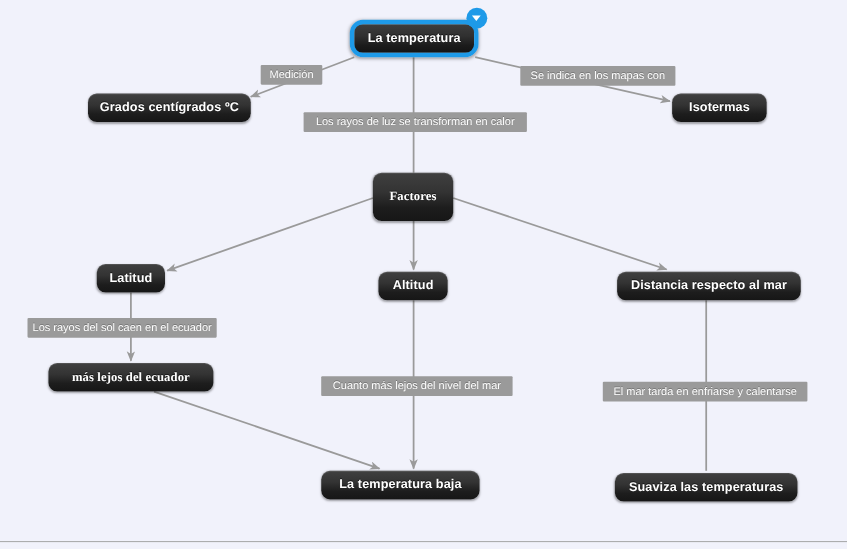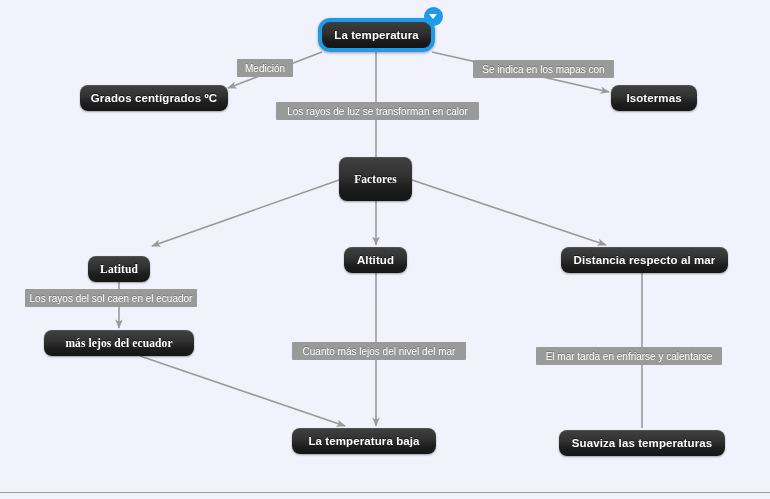--- a/index.html
+++ b/index.html
@@ -176,38 +176,38 @@
       <line x1="642" y1="273" x2="642" y2="428"></line>
     </g>
   </svg>
 
   <div id="node-layer">
       <div class="edge-label" style="left: 237px; top: 59px; width: 56px;">Medición</div>
       <div class="edge-label" style="left: 452px; top: 60px; width: 141px; margin-left: 21px;">Se indica en los mapas con</div>
       <div class="edge-label" style="left: 276px; top: 102px; width: 203px;">Los rayos de luz se transforman en calor</div>
       <div class="edge-label" style="left: 25px; top: 289px; width: 172px;">Los rayos del sol caen en el ecuador</div>
       <div class="edge-label" style="left: 292px; top: 342px; width: 174px;">Cuanto más lejos del nivel del mar</div>
-      <div class="edge-label" style="left: 536px; top: 347px; width: 186px;">El mar tarda en enfriarse y calentarse</div>
+      <div class="edge-label" style="left: 548px; top: 347px; width: 186px;">El mar tarda en enfriarse y calentarse</div>
       <div class="node root" style="left: 318px; top: 18px; width: 117px; height: 34px;">
         <span>La temperatura</span>
       </div>
       <div class="root-badge" style="left: 424px; top: 7px;">
         <div class="pin"></div>
         <div class="chev"></div>
       </div>
       <div class="node" style="left: 80px; top: 85px; width: 148px; height: 26px;">
         <span>Grados centígrados ºC</span>
       </div>
       <div class="node" style="left: 611px; top: 85px; width: 86px; height: 26px;">
         <span>Isotermas</span>
       </div>
       <div class="node" style="left: 339px; top: 157px; width: 73px; height: 44px; font-family: Liberation Serif, serif;">
         <span>Factores</span>
       </div>
-      <div class="node" style="left: 88px; top: 256px; width: 62px; height: 26px; font-family: Liberation Serif, serif;">
+      <div class="node" style="left: 88px; top: 240px; width: 62px; height: 26px;">
         <span>Latitud</span>
       </div>
       <div class="node" style="left: 344px; top: 247px; width: 63px; height: 26px;">
         <span>Altitud</span>
       </div>
       <div class="node" style="left: 561px; top: 247px; width: 167px; height: 26px;">
         <span>Distancia respecto al mar</span>
       </div>
       <div class="node" style="left: 44px; top: 330px; width: 150px; height: 26px; font-family: Liberation Serif, serif;">
         <span>más lejos del ecuador</span>

